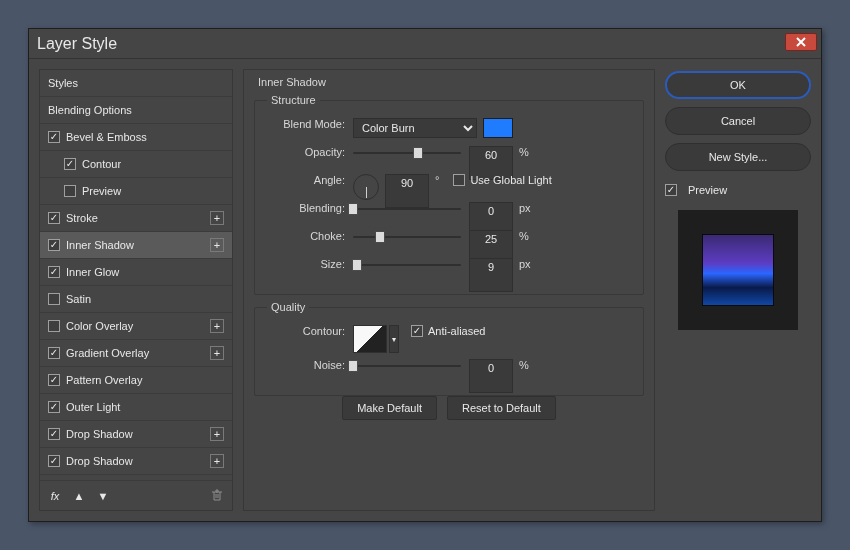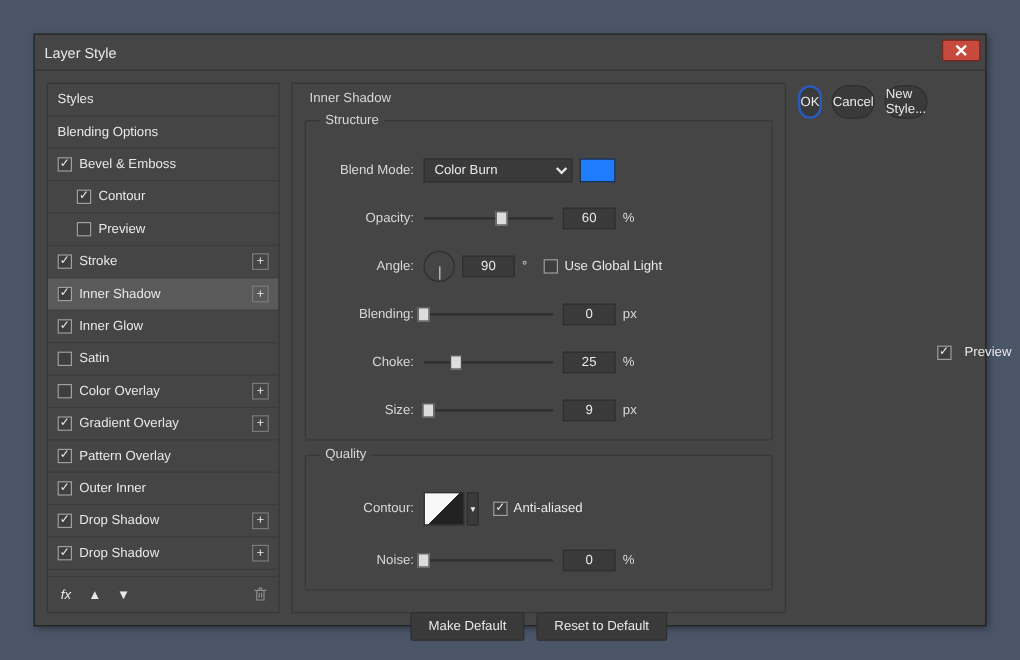--- a/index.html
+++ b/index.html
@@ -1,56 +1,56 @@
 <!DOCTYPE html>
 <html><head>
 <meta charset="utf-8">
 <style>
 *{box-sizing:border-box;margin:0;padding:0;font-family:"Segoe UI",Tahoma,sans-serif;font-size:11px;color:#e8e8e8;-webkit-user-select:none;user-select:none}
 body{background:#4a5668;width:850px;height:550px;overflow:hidden}
 .win{position:absolute;left:28px;top:28px;width:794px;height:494px;background:#454545;border:1px solid #1e1e1e;box-shadow:2px 2px 6px rgba(0,0,0,.35)}
 .titlebar{height:30px;background:#454545;border-bottom:1px solid #333;display:flex;align-items:center;padding:0 8px;position:relative}
-.title{font-size:12px;color:#e8e8e8}
+.title{font-size:16px;color:#e8e8e8}
 .closebtn{position:absolute;right:4px;top:4px;width:32px;height:18px;background:#c74a3c;border:1px solid #7a2420;border-radius:2px;display:flex;align-items:center;justify-content:center;color:#fff}
 .closebtn svg{width:10px;height:10px;stroke:#fff;stroke-width:2}
 .body{display:flex;height:calc(100% - 30px);padding:10px;gap:10px}
 .sidebar{width:194px;background:#454545;border:1px solid #373737;display:flex;flex-direction:column}
 .side-list{flex:1;overflow:auto}
 .srow{height:27px;display:flex;align-items:center;padding:0 8px;border-bottom:1px solid #3b3b3b;position:relative}
 .srow.sel{background:#5a5a5a}
 .srow .cb{width:12px;height:12px;border:1px solid #9f9f9f;background:#3e3e3e;margin-right:6px;display:flex;align-items:center;justify-content:center}
 .srow .cb.on::after{content:"✓";font-size:10px;line-height:10px;color:#e8e8e8}
 .srow .indent{width:16px}
 .srow .lbl{flex:1;white-space:nowrap}
 .srow .plus{width:14px;height:14px;border:1px solid #7a7a7a;display:flex;align-items:center;justify-content:center}
 .side-foot{height:30px;border-top:1px solid #3b3b3b;display:flex;align-items:center;padding:0 8px;gap:10px;color:#8d8d8d}
 .side-foot .sp{flex:1}
 .side-foot .ico{width:14px;height:14px;display:flex;align-items:center;justify-content:center}
 .main{flex:1;background:#454545;border:1px solid #373737;padding:4px 10px 10px 10px;display:flex;flex-direction:column}
 fieldset{border:1px solid #383838;border-radius:2px;padding:8px 12px 12px 12px;margin-top:6px}
 legend{padding:0 4px;color:#d8d8d8}
 .ftitle{padding:2px 4px 0 4px;color:#d8d8d8}
-.row{display:flex;align-items:center;height:24px;margin-top:16px}
+.row{display:flex;align-items:flex-start;height:24px;margin-top:4px}
 .lab{width:86px;text-align:right;padding-right:8px;color:#d8d8d8}
 select{background:#3a3a3a;border:1px solid #2f2f2f;color:#e8e8e8;height:20px;width:124px;padding:0 4px}
 .swatch{width:30px;height:20px;margin-left:6px;border:1px solid #1e1e1e}
 .slider{width:108px;height:14px;position:relative;margin-right:8px}
 .slider .track{position:absolute;left:0;right:0;top:6px;height:2px;background:#2f2f2f;border-radius:1px}
 .slider .thumb{position:absolute;top:1px;width:10px;height:12px;background:#dcdcdc;border:1px solid #4b4b4b;transform:translateX(-5px)}
-.val{width:44px;height:18px;background:#3a3a3a;border:1px solid #2f2f2f;text-align:center;line-height:16px}
+.val{width:44px;height:34px;background:#3a3a3a;border:1px solid #2f2f2f;text-align:center;line-height:16px}
 .unit{margin-left:6px;color:#d8d8d8}
 .angle{width:26px;height:26px;border:1px solid #2f2f2f;border-radius:50%;position:relative;margin-right:6px}
 .angle .nd{position:absolute;left:50%;top:50%;width:1px;height:11px;background:#cfcfcf;transform-origin:top center;transform:rotate(0deg)}
 .cbx{width:12px;height:12px;border:1px solid #9f9f9f;background:#3e3e3e;margin-right:5px;display:flex;align-items:center;justify-content:center}
 .cbx.on::after{content:"✓";font-size:10px;line-height:10px;color:#e8e8e8}
 .contour{width:34px;height:28px;border:1px solid #2f2f2f;background:linear-gradient(135deg,#f8f8f8 0 50%,#222 50% 100%);margin-right:2px}
 .contour-dd{width:10px;height:28px;background:#3a3a3a;border:1px solid #2f2f2f;display:flex;align-items:center;justify-content:center}
 .btn{height:24px;padding:0 14px;background:#3a3a3a;border:1px solid #2f2f2f;border-radius:2px;display:flex;align-items:center;justify-content:center}
-.btnrow{display:flex;gap:10px;justify-content:center;margin-top:18px}
-.right{width:146px;display:flex;flex-direction:row;gap:8px;padding-top:2px}
+.btnrow{display:flex;gap:10px;justify-content:center;}
+.right{width:146px;display:flex;flex-direction:column;gap:8px;padding-top:2px}
 .pill{height:28px;border:1px solid #2f2f2f;border-radius:14px;background:#3a3a3a;display:flex;align-items:center;justify-content:center}
 .pill.primary{border:2px solid #2a5bbf}
 .rprev{display:flex;align-items:center;gap:6px;margin-top:5px}
 .preview{width:120px;height:120px;background:#1e1e1e;margin:6px auto 0;display:flex;align-items:center;justify-content:center}
 .previmg{width:72px;height:72px;background:linear-gradient(180deg,#3b2a74,#5c3cc1 40%,#2a66ff 55%,#0a1a4a 75%,#1047a6);border:1px solid #0a0a0a}
 </style>
 </head>
 <body>
 
 <div class="win">
@@ -112,21 +112,21 @@
             <span class="cb on"></span>
             <span class="lbl">Gradient Overlay</span>
             <span class="plus">+</span>
           </div>
           <div class="srow">
             <span class="cb on"></span>
             <span class="lbl">Pattern Overlay</span>
           </div>
           <div class="srow">
             <span class="cb on"></span>
-            <span class="lbl">Outer Inner</span>
+            <span class="lbl">Outer Light</span>
           </div>
           <div class="srow">
             <span class="cb on"></span>
             <span class="lbl">Drop Shadow</span>
             <span class="plus">+</span>
           </div>
           <div class="srow">
             <span class="cb on"></span>
             <span class="lbl">Drop Shadow</span>
             <span class="plus">+</span>

